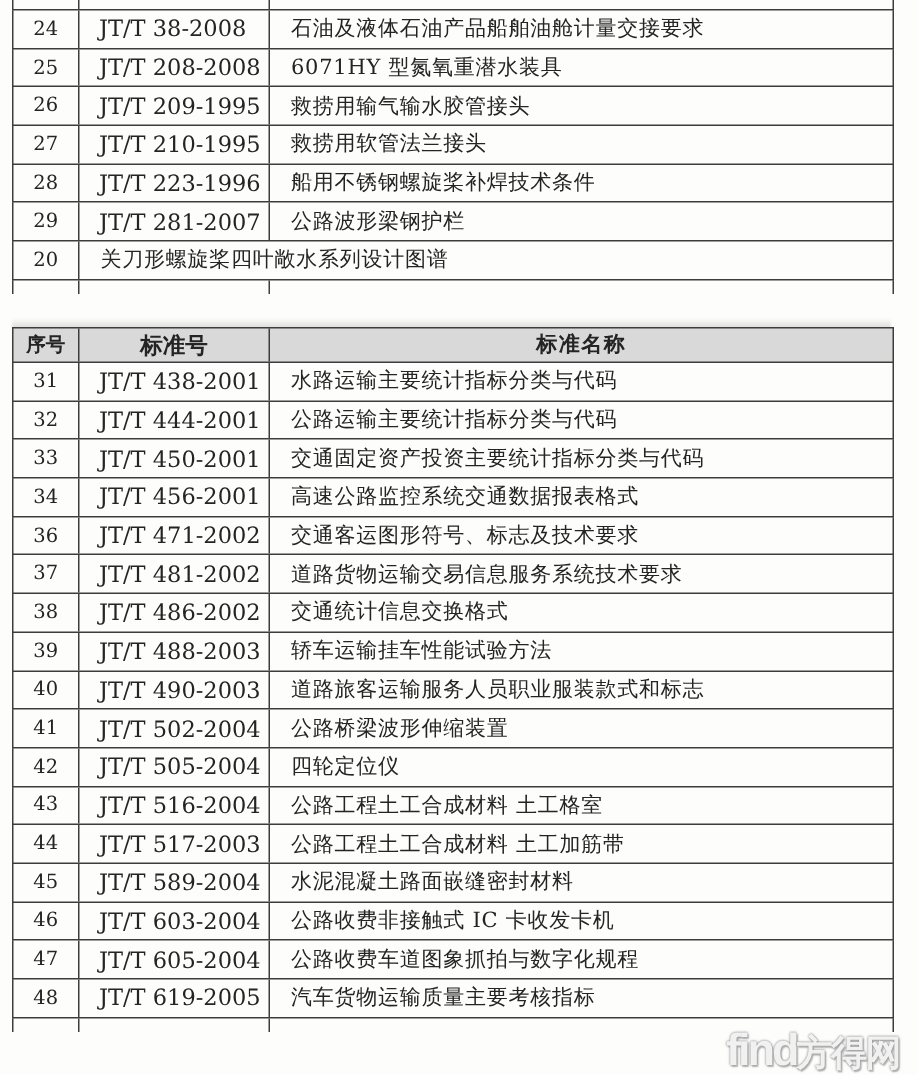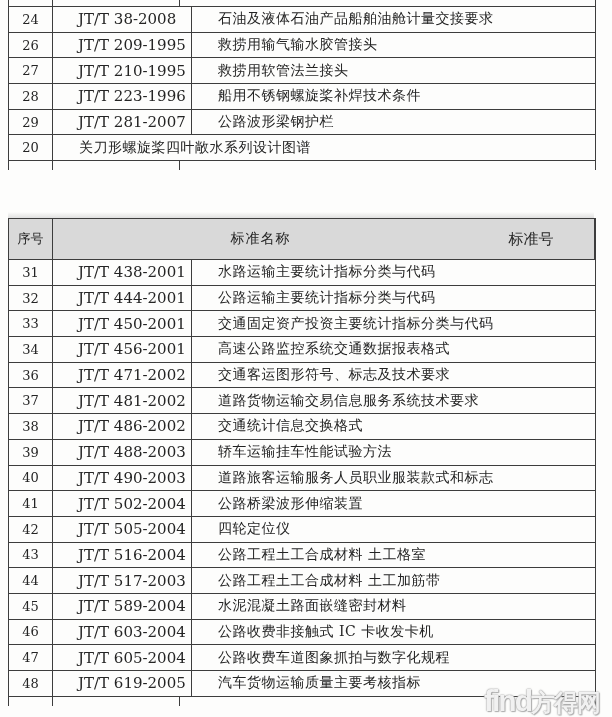--- a/index.html
+++ b/index.html
@@ -18,28 +18,28 @@
     box-sizing:border-box;
   }
   .row{
     display:flex;
     box-sizing:border-box;
     border-left:1.5px solid #3d3d3d;
     border-right:1.5px solid #3d3d3d;
     border-bottom:1.5px solid #3d3d3d;
     background:transparent;
   }
-  .row.data{height:25.7px;gap:12px;}
+  .row.data{height:25.7px;}
   .row.stub-top{height:7px;}
   .row.stub-bottom{height:9px;border-bottom:none;}
   .row.header{
-    height:42px;
+    height:24px;
     border-top:1.5px solid #3d3d3d;
     background:#d9d9d9;
-    font-weight:normal;
+    font-weight:bold;
   }
   .c{
     box-sizing:border-box;
     display:flex;
     align-items:center;
     overflow:hidden;
     white-space:nowrap;
   }
   .c1{width:44px;justify-content:center;border-right:1.5px solid #3d3d3d;font-size:13px;}
   .c2{width:127px;padding-left:13px;border-right:1.5px solid #3d3d3d;font-size:15px;}
@@ -84,20 +84,25 @@
       <div class="c c2"></div>
       <div class="c c3"></div>
     </div>
 
   <div class="row data">
     <div class="c c1">24</div>
     <div class="c c2">JT/T 38-2008</div>
     <div class="c c3">石油及液体石油产品船舶油舱计量交接要求</div>
   </div>
 
+  <div class="row data">
+    <div class="c c1">25</div>
+    <div class="c c2">JT/T 208-2008</div>
+    <div class="c c3">6071HY 型氮氧重潜水装具</div>
+  </div>
 
   <div class="row data">
     <div class="c c1">26</div>
     <div class="c c2">JT/T 209-1995</div>
     <div class="c c3">救捞用输气输水胶管接头</div>
   </div>
 
   <div class="row data">
     <div class="c c1">27</div>
     <div class="c c2">JT/T 210-1995</div>
@@ -125,22 +130,22 @@
       <div class="c c2"></div>
       <div class="c c3"></div>
     </div>
   </div>
 
   <div class="smudge"></div>
 
   <div class="tbl" style="top:218px;" id="table2">
     <div class="row header" style="background: rgb(217, 217, 217);">
       <div class="c c1">序号</div>
+      <div class="c c2">标准号</div>
       <div class="c c3">标准名称</div>
-      <div class="c c2">标准号</div>
     </div>
 
   <div class="row data">
     <div class="c c1">31</div>
     <div class="c c2">JT/T 438-2001</div>
     <div class="c c3">水路运输主要统计指标分类与代码</div>
   </div>
 
   <div class="row data">
     <div class="c c1">32</div>

